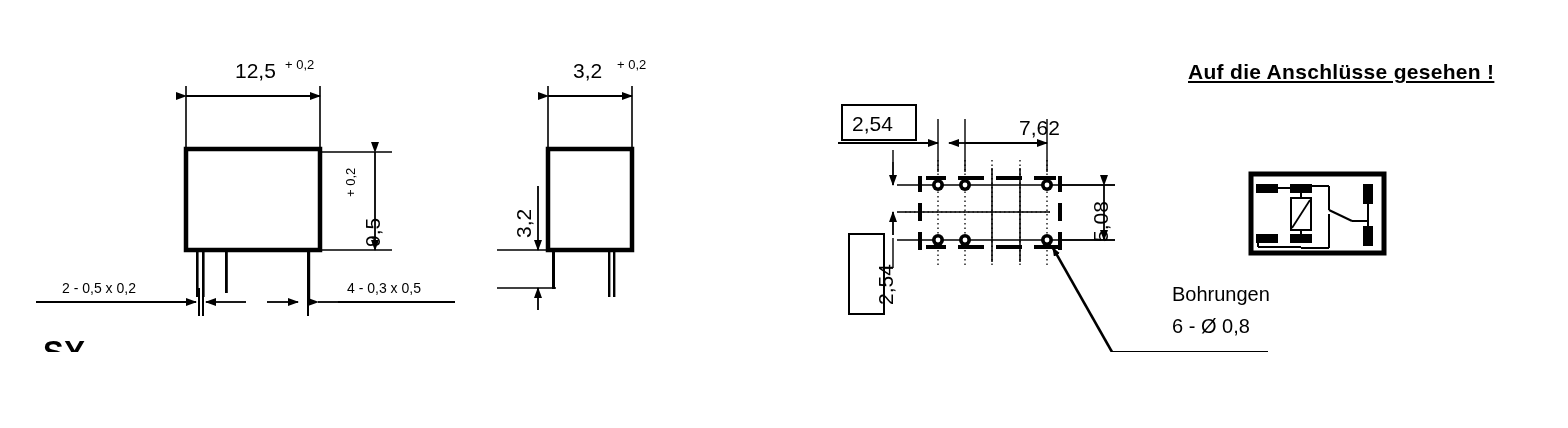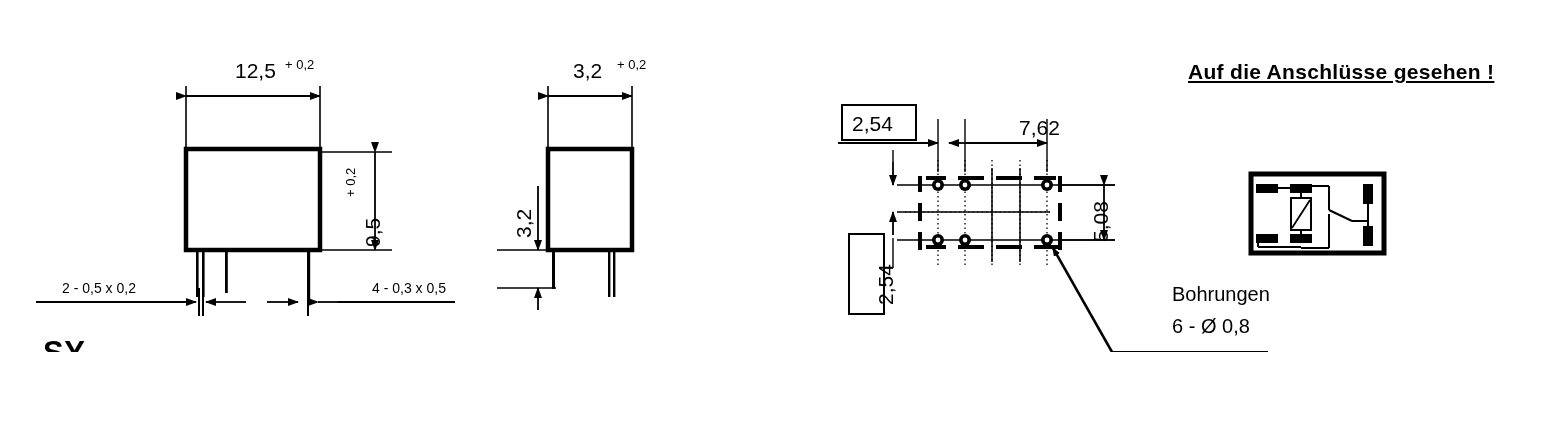--- a/index.html
+++ b/index.html
@@ -201,21 +201,21 @@
     </g>
   </svg>
 
   <span class="txt dim" style="left:235px; top:60px;">12,5</span>
   <span class="txt dim-sup" style="left:285px; top:58px;">+ 0,2</span>
 
   <span class="txt dim rot90" style="left:362px; top:247px;">9,5</span>
   <span class="txt dim-sup rot90" style="left:344px; top:197px;">+ 0,2</span>
 
   <span class="txt dim-small" style="left:62px; top:281px;">2 - 0,5 x 0,2</span>
-  <span class="txt dim-small" style="left:347px; top:281px;margin-left:25px;">4 - 0,3 x 0,5</span>
+  <span class="txt dim-small" style="left:347px; top:281px;">4 - 0,3 x 0,5</span>
 
   <span class="txt partmark" style="left:43px; top:337px;">SY</span>
 
   <span class="txt dim" style="left:573px; top:60px;">3,2</span>
   <span class="txt dim-sup" style="left:617px; top:58px;">+ 0,2</span>
 
   <span class="txt dim rot90" style="left:513px; top:238px;">3,2</span>
 
   <div style="position:absolute; left:841px; top:104px; width:72px; height:33px;
               border:2.5px solid #000; background:#fff;">

